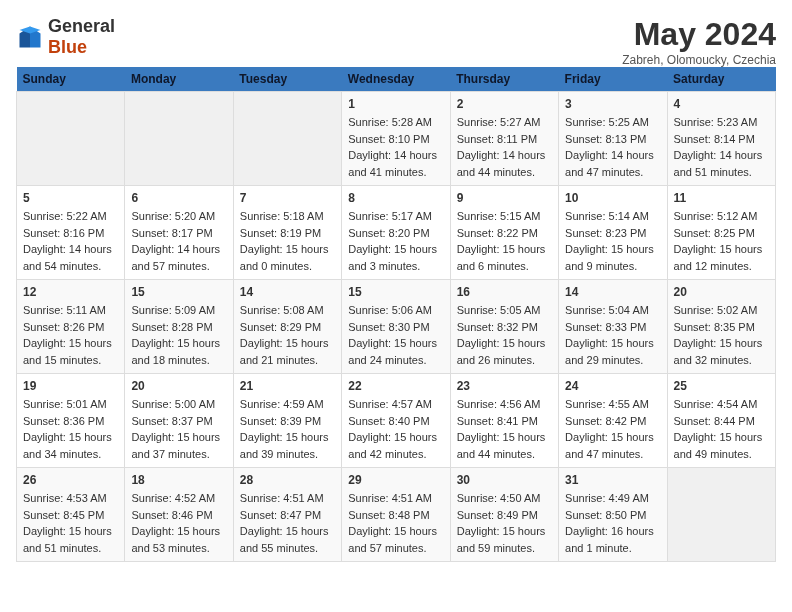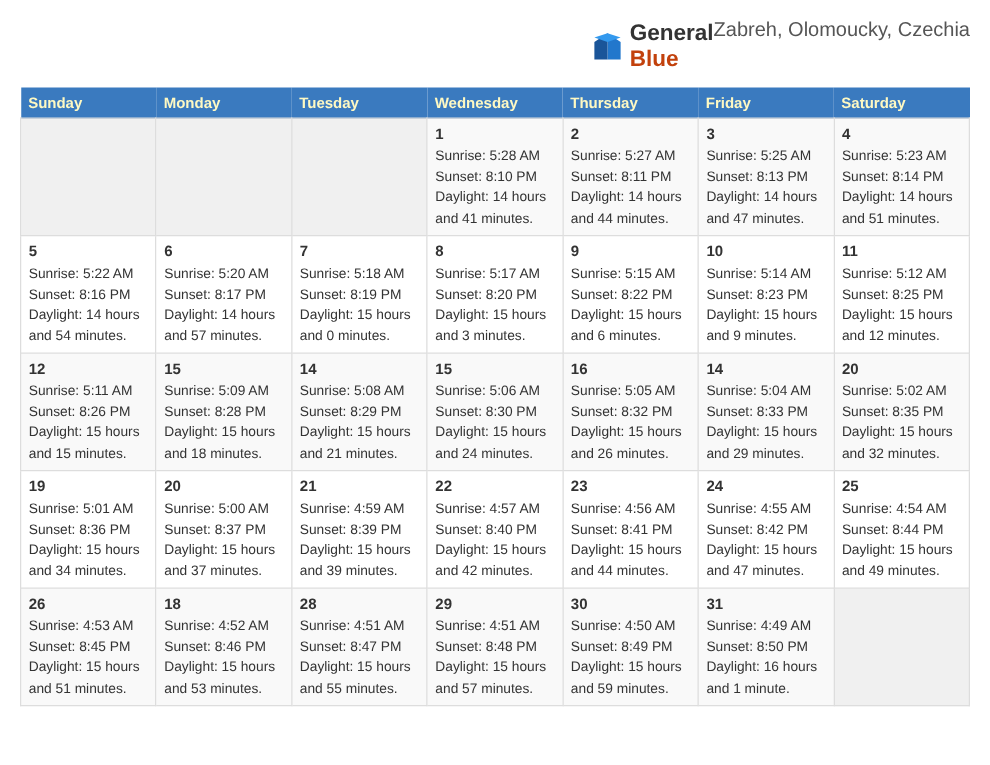--- a/index.html
+++ b/index.html
@@ -6,22 +6,23 @@
     body {
       font-family: Arial, sans-serif;
       background: #fff;
       width: 792px;
       min-height: 612px;
       padding: 16px;
     }
     .header {
       display: flex;
       align-items: flex-start;
-      justify-content: flex-end;
-      margin-bottom: 12px;
+      justify-content: space-between;
+      margin-bottom: 0;
+      gap: 16px;
     }
     .logo {
       display: flex;
       align-items: center;
       gap: 4px;
     }
     .logo-text-general {
       font-size: 18px;
       font-weight: bold;
       color: #333;
@@ -37,31 +38,31 @@
     }
     .title-block {
       text-align: right;
     }
     .main-title {
       font-size: 32px;
       font-weight: bold;
       color: #333;
     }
     .subtitle {
-      font-size: 16px;
+      font-size: 12px;
       color: #555;
     }
     table {
       width: 100%;
       border-collapse: collapse;
       font-size: 11px;
     }
     thead tr th {
       background-color: #3a7abf;
-      color: #fef9c3;
+      color: #0f172a;
       text-align: left;
       padding: 5px 6px;
       font-size: 12px;
       font-weight: bold;
     }
     tbody tr td {
       border: 1px solid #ddd;
       vertical-align: top;
       padding: 5px 6px;
       color: #333;
@@ -98,20 +99,21 @@
       <polygon points="16,4 28,8 16,12 4,8" fill="#3399ee"></polygon>
     </svg>
     <div>
       <div>
         <span class="logo-text-general">General</span><br>
         <span class="logo-text-blue">Blue</span>
       </div>
     </div>
   </div>
   <div class="title-block">
+    <div class="main-title">May 2024</div>
     <div class="subtitle">Zabreh, Olomoucky, Czechia</div>
   </div>
 </div>
 
 <table>
   <thead>
     <tr id="header-row">
         <th>Sunday</th>
         <th>Monday</th>
         <th>Tuesday</th>

